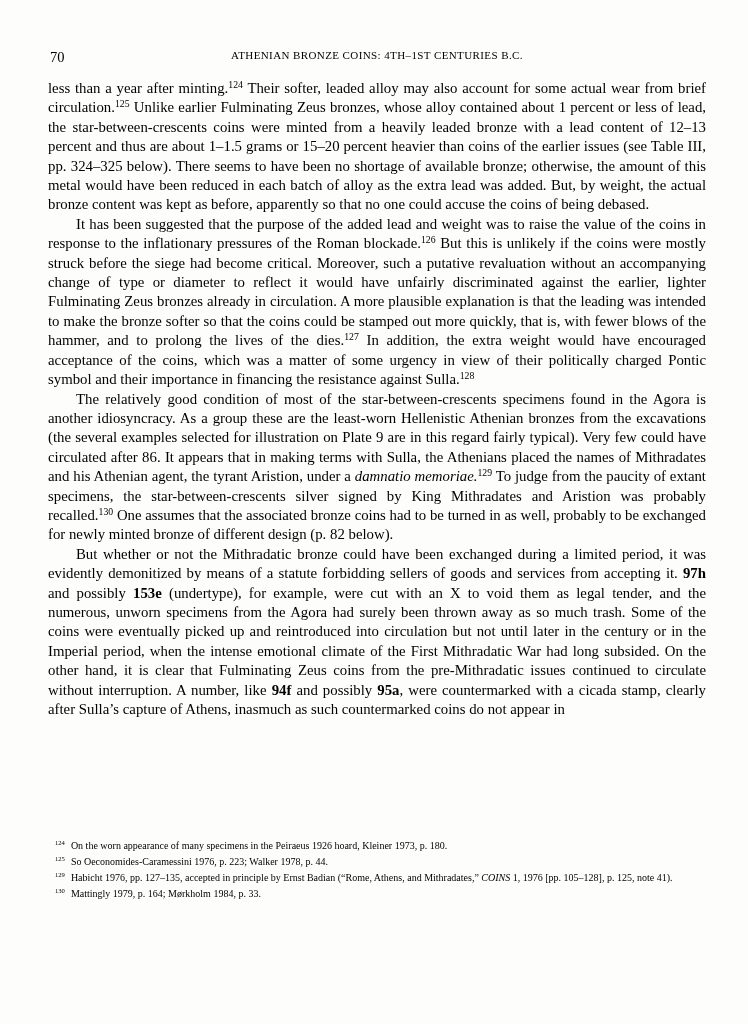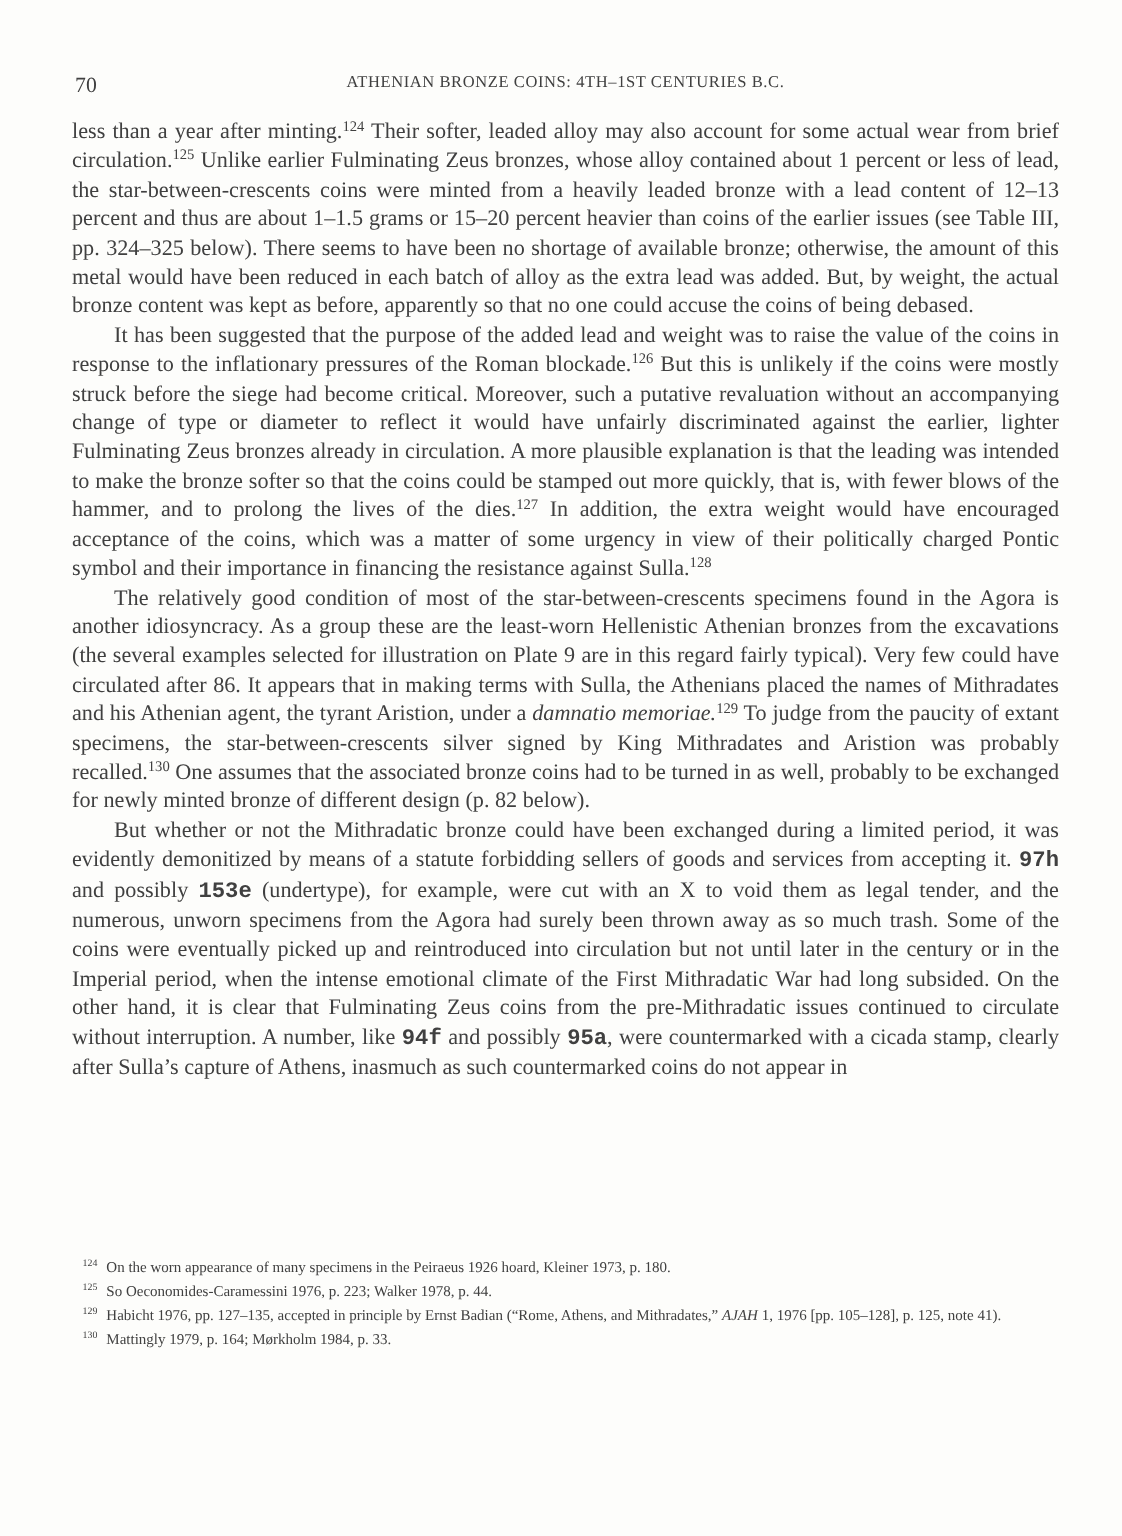--- a/index.html
+++ b/index.html
@@ -2,21 +2,21 @@
 <html><head>
 <meta charset="utf-8">
 <style>
   html, body { margin: 0; padding: 0; background: #e8e8e6; }
   .page {
     position: relative;
     width: 748px;
     height: 1024px;
     margin: 0 auto;
     background: #fdfdfb;
-    color: #404040;
+    color: #000000;
     font-family: "Liberation Serif", "DejaVu Serif", serif;
     overflow: hidden;
   }
   .running-head {
     position: absolute;
     top: 49px;
     left: 48px;
     width: 658px;
     height: 20px;
   }
@@ -59,35 +59,35 @@
     font-size: 10px;
     line-height: 15.9px;
     text-align: justify;
   }
   .footnote {
     margin: 0;
     text-indent: 7px;
   }
   .footnote > sup { margin-right: 6px; }
   i { font-style: italic; }
-  b { font-weight: bold; font-family: Liberation Mono, monospace; }
+  b { font-weight: bold; }
 </style>
 </head>
 <body>
 
 <div class="page">
   <div class="running-head">
     <span class="page-number">70</span>
     <div class="running-title">ATHENIAN BRONZE COINS: 4TH–1ST CENTURIES B.C.</div>
   </div>
   <div class="body-text">
       <p class="">less than a year after minting.<sup>124</sup> Their softer, leaded alloy may also account for some actual wear from brief circulation.<sup>125</sup> Unlike earlier Fulminating Zeus bronzes, whose alloy contained about 1 percent or less of lead, the star-between-crescents coins were minted from a heavily leaded bronze with a lead content of 12–13 percent and thus are about 1–1.5 grams or 15–20 percent heavier than coins of the earlier issues (see Table III, pp. 324–325 below). There seems to have been no shortage of available bronze; otherwise, the amount of this metal would have been reduced in each batch of alloy as the extra lead was added. But, by weight, the actual bronze content was kept as before, apparently so that no one could accuse the coins of being debased.</p>
       <p class="indent">It has been suggested that the purpose of the added lead and weight was to raise the value of the coins in response to the inflationary pressures of the Roman blockade.<sup>126</sup> But this is unlikely if the coins were mostly struck before the siege had become critical. Moreover, such a putative revaluation without an accompanying change of type or diameter to reflect it would have unfairly discriminated against the earlier, lighter Fulminating Zeus bronzes already in circulation. A more plausible explanation is that the leading was intended to make the bronze softer so that the coins could be stamped out more quickly, that is, with fewer blows of the hammer, and to prolong the lives of the dies.<sup>127</sup> In addition, the extra weight would have encouraged acceptance of the coins, which was a matter of some urgency in view of their politically charged Pontic symbol and their importance in financing the resistance against Sulla.<sup>128</sup></p>
       <p class="indent">The relatively good condition of most of the star-between-crescents specimens found in the Agora is another idiosyncracy. As a group these are the least-worn Hellenistic Athenian bronzes from the excavations (the several examples selected for illustration on Plate 9 are in this regard fairly typical). Very few could have circulated after 86. It appears that in making terms with Sulla, the Athenians placed the names of Mithradates and his Athenian agent, the tyrant Aristion, under a <i>damnatio memoriae.</i><sup>129</sup> To judge from the paucity of extant specimens, the star-between-crescents silver signed by King Mithradates and Aristion was probably recalled.<sup>130</sup> One assumes that the associated bronze coins had to be turned in as well, probably to be exchanged for newly minted bronze of different design (p. 82 below).</p>
       <p class="indent">But whether or not the Mithradatic bronze could have been exchanged during a limited period, it was evidently demonitized by means of a statute forbidding sellers of goods and services from accepting it. <b>97h</b> and possibly <b>153e</b> (undertype), for example, were cut with an X to void them as legal tender, and the numerous, unworn specimens from the Agora had surely been thrown away as so much trash. Some of the coins were eventually picked up and reintroduced into circulation but not until later in the century or in the Imperial period, when the intense emotional climate of the First Mithradatic War had long subsided. On the other hand, it is clear that Fulminating Zeus coins from the pre-Mithradatic issues continued to circulate without interruption. A number, like <b>94f</b> and possibly <b>95a</b>, were countermarked with a cicada stamp, clearly after Sulla’s capture of Athens, inasmuch as such countermarked coins do not appear in</p>
     </div>
   <div class="footnotes">
       <div class="footnote"><sup>124</sup>On the worn appearance of many specimens in the Peiraeus 1926 hoard, Kleiner 1973, p. 180.</div>
       <div class="footnote"><sup>125</sup>So Oeconomides-Caramessini 1976, p. 223; Walker 1978, p. 44.</div>
-      <div class="footnote"><sup>129</sup>Habicht 1976, pp. 127–135, accepted in principle by Ernst Badian (“Rome, Athens, and Mithradates,” <i>AJAH</i> 1, 1976 [pp. 105–128], p. 125, note 41).</div>
+      <div class="footnote"><sup>129</sup>Habicht 1976, pp. 127–135, accepted in principle by Ernst Badian (“Rome, Athens, and Mithradates,” <i>COINS</i> 1, 1976 [pp. 105–128], p. 125, note 41).</div>
       <div class="footnote"><sup>130</sup>Mattingly 1979, p. 164; Mørkholm 1984, p. 33.</div>
     </div>
 </div>
 
 </body></html>

